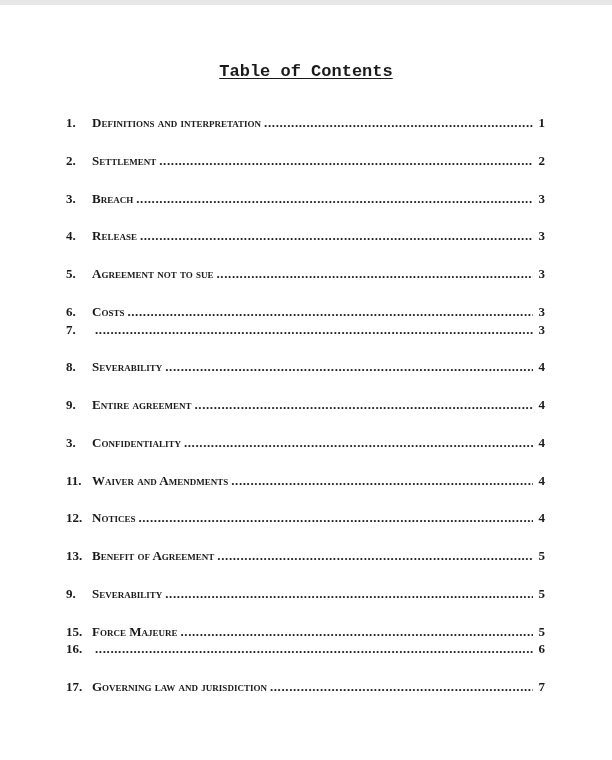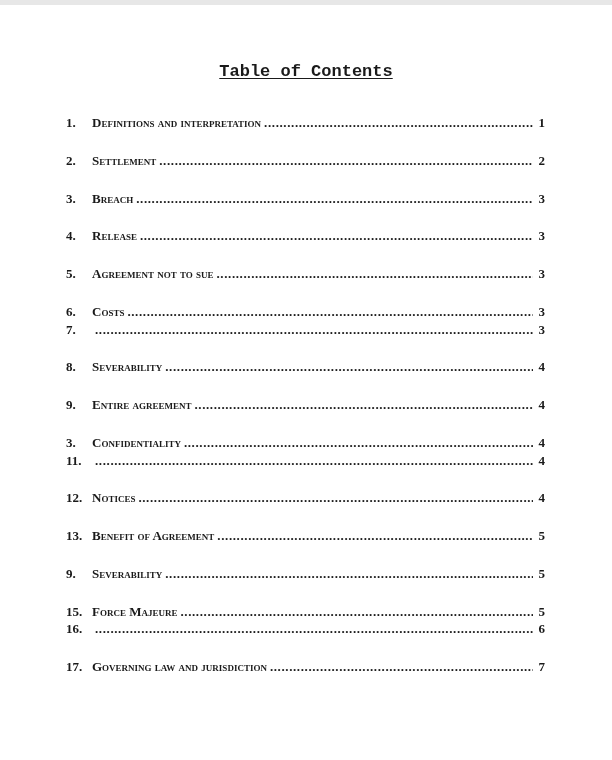--- a/index.html
+++ b/index.html
@@ -148,20 +148,21 @@
         <span class="toc-page">4</span>
       </div>
       <div class="toc-row">
         <span class="toc-num">3.</span>
         <span class="toc-label">Confidentiality</span>
         <span class="toc-dots">........................................................................................................................................................................................................</span>
         <span class="toc-page">4</span>
       </div>
       <div class="toc-row">
         <span class="toc-num">11.</span>
+        <span class="toc-label">Waiver and Amendments</span>
         <span class="toc-dots">........................................................................................................................................................................................................</span>
         <span class="toc-page">4</span>
       </div>
       <div class="toc-row">
         <span class="toc-num">12.</span>
         <span class="toc-label">Notices</span>
         <span class="toc-dots">........................................................................................................................................................................................................</span>
         <span class="toc-page">4</span>
       </div>
       <div class="toc-row">

